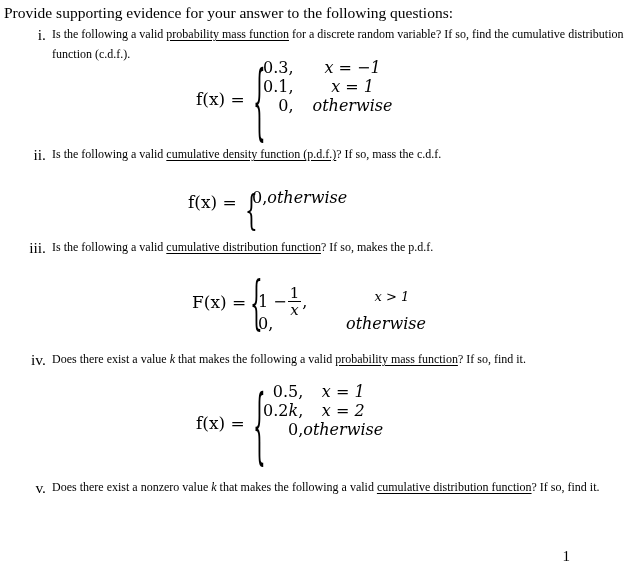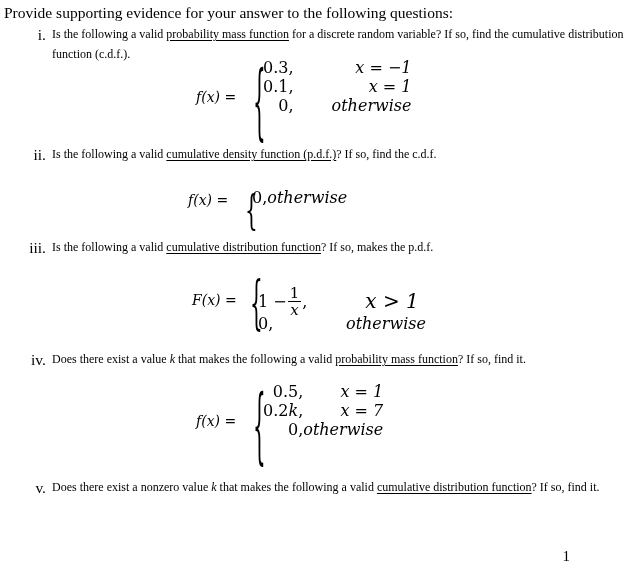--- a/index.html
+++ b/index.html
@@ -63,22 +63,21 @@
     position: absolute;
     font-family: "DejaVu Serif", "Liberation Serif", serif;
     color: #000;
   }
   .mi { font-style: italic; }
   .mr { font-style: normal; }
 
   
   .lhs {
     position: absolute;
-    font-size: 14px;
-    font-style: italic;
+    font-size: 17px;
     white-space: nowrap;
   }
 
   
   .brace {
     position: absolute;
     font-size: 17px;
     font-family: "DejaVu Serif", serif;
     line-height: 1;
     transform-origin: left center;
@@ -96,21 +95,21 @@
     vertical-align: middle;
     white-space: nowrap;
   }
   .c-val {
     text-align: right;
     padding-right: 6px;
     font-size: 16px;
     margin-top: 20px;
   }
   .c-cond {
-    text-align: right;
+    text-align: center;
     font-size: 16px;
   }
 
   
   .frac {
     display: inline-block;
     vertical-align: middle;
     text-align: center;
     font-size: 15px;
     line-height: 1.08;
@@ -163,21 +162,21 @@
       <tr>
         <td class="c-val mr">0,</td>
         <td class="c-cond mi">otherwise</td>
       </tr>
     </tbody>
       </table>
   </div>
 
   <div class="item" style="top:145px;">
     <div class="marker">ii.</div>
-    <div class="body"><span>Is the following a valid </span><span class="u">cumulative density function (p.d.f.)</span><span>?  If so, find the c.d.f.</span></div>
+    <div class="body"><span>Is the following a valid </span><span class="u">cumulative density function (p.d.f.)</span><span>?  If so, mass the c.d.f.</span></div>
   </div>
 
   <div class="math" style="left:0; top:188px; width:627px; height:44px;">
     <div class="lhs" style="left:188px; top:4px;">f(x) =</div>
     <div class="brace" style="left:245px; top:1px; font-size:20px; transform: scaleY(2.05); transform-origin: left top;">{</div>
     <table class="cases" style="left:252px; top:0px;">
       <tbody>
       <tr>
         <td class="c-val mr">0,</td>
         <td class="c-cond mi">otherwise</td>
@@ -191,21 +190,21 @@
     <div class="body"><span>Is the following a valid </span><span class="u">cumulative distribution function</span><span>?  If so, makes the p.d.f.</span></div>
   </div>
 
   <div class="math" style="left:0; top:272px; width:627px; height:62px;">
     <div class="lhs" style="left:192px; top:20px;">F(x) =</div>
     <div class="brace" style="left:250px; top:2px; font-size:20px; transform: scaleY(2.9); transform-origin: left top;">{</div>
 
     <div style="position:absolute; left:258px; top:14px; font-size:16px; white-space:nowrap;">
       <span class="mr">1 −</span><span class="frac"><span class="num mr">1</span><span class="den mi">x</span></span><span class="mr">,</span>
     </div>
-    <div style="position:absolute; left:332px; top:17px; width:120px; text-align:center; font-size:20px;" class="mi">x &gt; 1</div>
+    <div style="position:absolute; left:332px; top:17px; width:120px; text-align:center; font-size:13px;" class="mi">x &gt; 1</div>
 
     <div style="position:absolute; left:258px; top:42px; font-size:16px;" class="mr">0,</div>
     <div style="position:absolute; left:326px; top:42px; width:120px; text-align:center; font-size:16px;" class="mi">otherwise</div>
   </div>
 
   <div class="item" style="top:350px;">
     <div class="marker">iv.</div>
     <div class="body"><span>Does there exist a value <span class="ital">k</span> that makes the following a valid </span><span class="u">probability mass function</span><span>?  If so, find it.</span></div>
   </div>
 
@@ -213,21 +212,21 @@
     <div class="lhs" style="left:196px; top:31px;">f(x) =</div>
     <div class="brace" style="left:253px; top:2px; font-size:20px; transform: scaleY(4.1); transform-origin: left top;">{</div>
     <table class="cases" style="left:263px; top:0px;">
       <tbody>
       <tr>
         <td class="c-val mr">0.5,</td>
         <td class="c-cond mi">x = 1</td>
       </tr>
       <tr>
         <td class="c-val mr">0.2<span class="mi">k</span>,</td>
-        <td class="c-cond mi">x = 7</td>
+        <td class="c-cond mi">x = 2</td>
       </tr>
       <tr>
         <td class="c-val mr">0,</td>
         <td class="c-cond mi">otherwise</td>
       </tr>
     </tbody>
       </table>
   </div>
 
   <div class="item" style="top:478px;">

